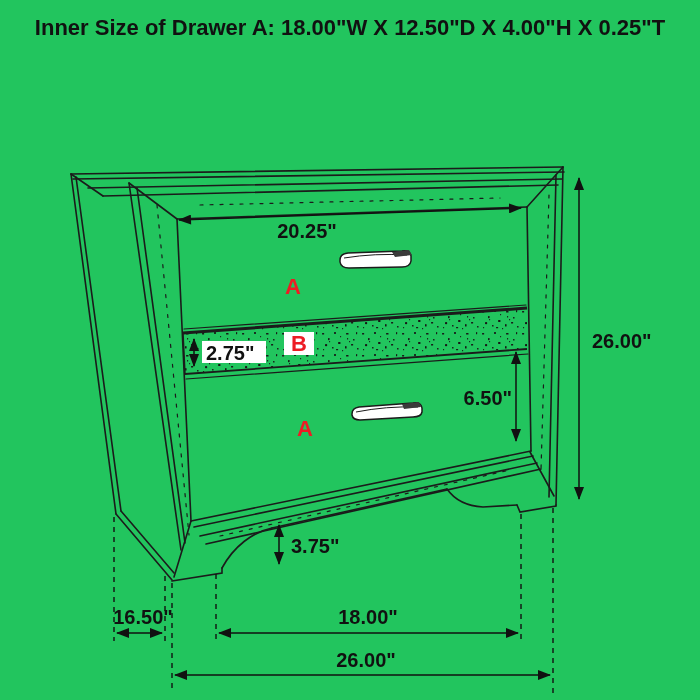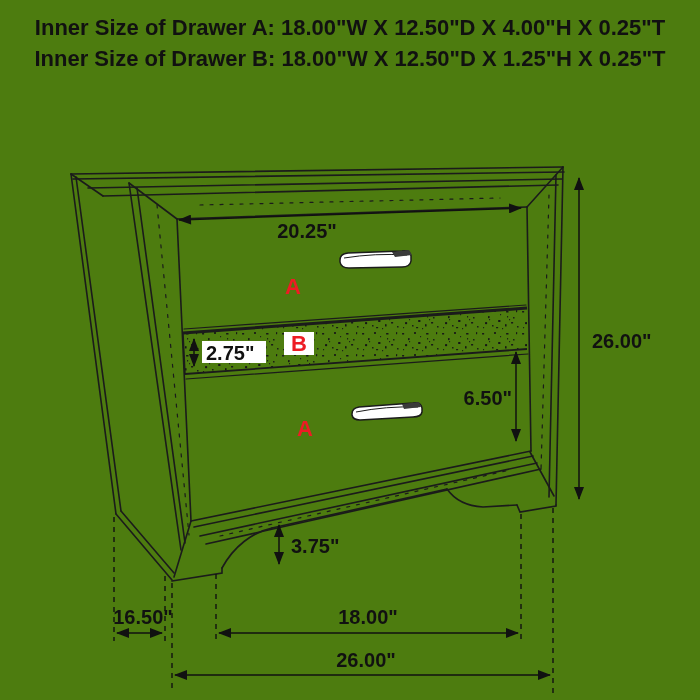--- a/index.html
+++ b/index.html
@@ -1,32 +1,31 @@
 <!DOCTYPE html>
 <html><head>
 <meta charset="utf-8">
 <style>
   html,body{margin:0;padding:0;background:#fff;}
-  .stage{position:relative;width:700px;height:700px;background:#4d7c0f;overflow:hidden;
+  .stage{position:relative;width:700px;height:700px;background:#22c55e;overflow:hidden;
          font-family:"Liberation Sans",sans-serif;}
   .title{position:absolute;top:12px;left:0;width:700px;text-align:center;
          font-size:22px;font-weight:bold;color:#111;line-height:31px;letter-spacing:0;}
   .drawing{position:absolute;left:0;top:0;}
   svg text{font-family:"Liberation Sans",sans-serif;font-weight:bold;fill:#111;}
   .dim-label{font-size:20px;}
   .part-label{font-size:22px;fill:#ed1c24;}
 </style>
 </head>
 <body>
 
 <div class="stage">
 
   <div class="title">
     <div>Inner Size of Drawer A: 18.00"W X 12.50"D X 4.00"H X 0.25"T</div>
-    <div>Inner Size of Drawer B: 18.00"W X 12.50"D X 1.25"H X 0.25"T</div>
   </div>
 
   <svg class="drawing" width="700" height="700" viewBox="0 0 700 700">
     <defs>
       <marker id="ahE" markerWidth="14" markerHeight="10" refX="12" refY="5" orient="auto" markerUnits="userSpaceOnUse">
         <path d="M0,0 L13,5 L0,10 Z" fill="#111"></path>
       </marker>
       <marker id="ahS" markerWidth="14" markerHeight="10" refX="1" refY="5" orient="auto" markerUnits="userSpaceOnUse">
         <path d="M13,0 L0,5 L13,10 Z" fill="#111"></path>
       </marker>

